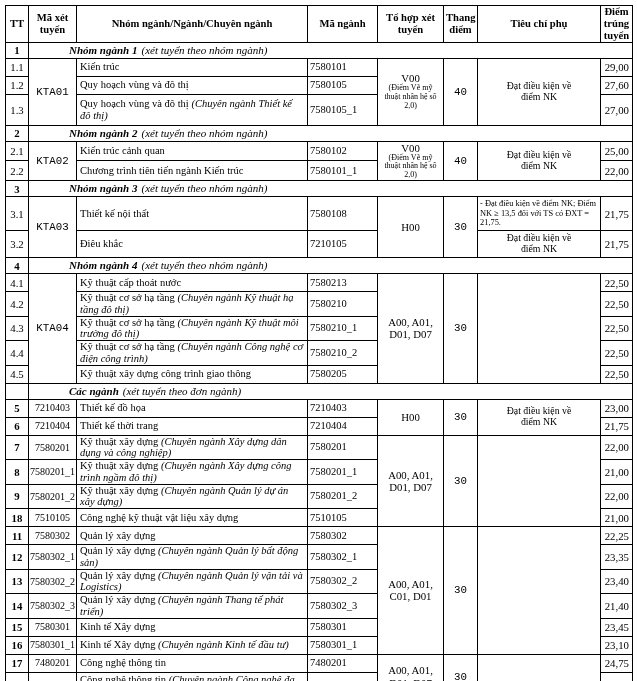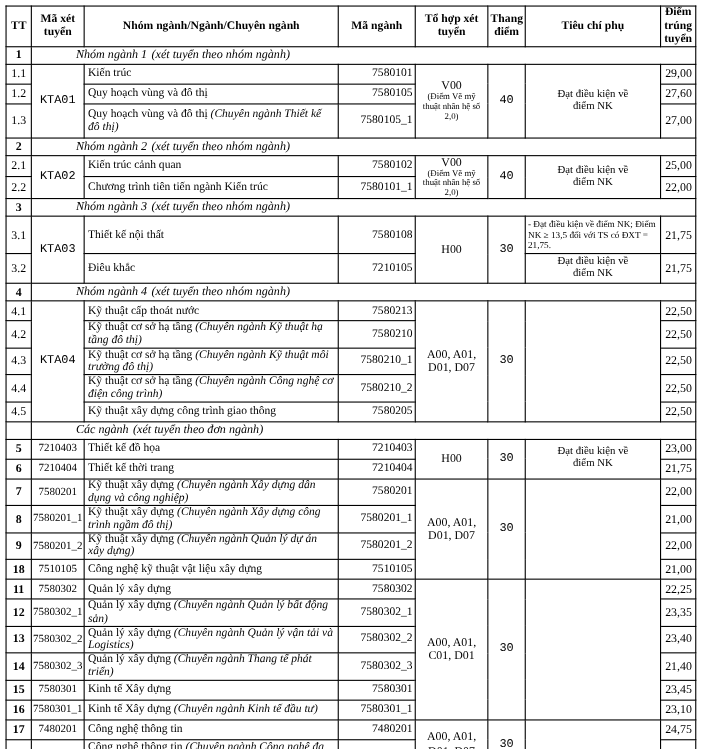--- a/index.html
+++ b/index.html
@@ -13,29 +13,29 @@
   tr.h23{height:23px;}
   tr.h27{height:27px;}
   tr.h31{height:31px;}
   tr.h34{height:34px;}
   td.tt{text-align:center;}
   td.b,.b{font-weight:bold;}
   td.center{text-align:center;font-family:Liberation Mono, monospace;}
   td.name{text-align:left;padding-left:3px;font-size:10.5px;}
   td.name i{font-style:italic;}
   td.xt{text-align:center;font-size:10px;padding:0 1px;}
-  td.code{text-align:right;font-size:10.5px;}
+  td.code{text-align:left;font-size:10.5px;}
   td.score{text-align:right;padding-right:3px;}
   td.tohop{text-align:center;margin-left:35px;}
   .smallnote{font-size:8px;line-height:1.1;}
   td.crit{text-align:center;font-size:9.8px;}
   .critnarrow{display:inline-block;width:74px;text-align:center;}
   td.critsmall{font-size:8.4px;text-align:left;padding:1px 2px;line-height:1.15;}
   td.seccell{border-left:1px solid #000;padding-left:40px;text-align:left;}
-  .sec-title{font-weight:normal;font-style:italic;margin-right:4px;font-size:11px;}
+  .sec-title{font-weight:bold;font-style:italic;margin-right:4px;font-size:11px;}
   .sec-note{font-style:italic;font-size:11px;}
 </style>
 </head>
 <body>
 
 <table>
   <colgroup>
     <col style="width:23px">
       <col style="width:48px">
       <col style="width:231px">

